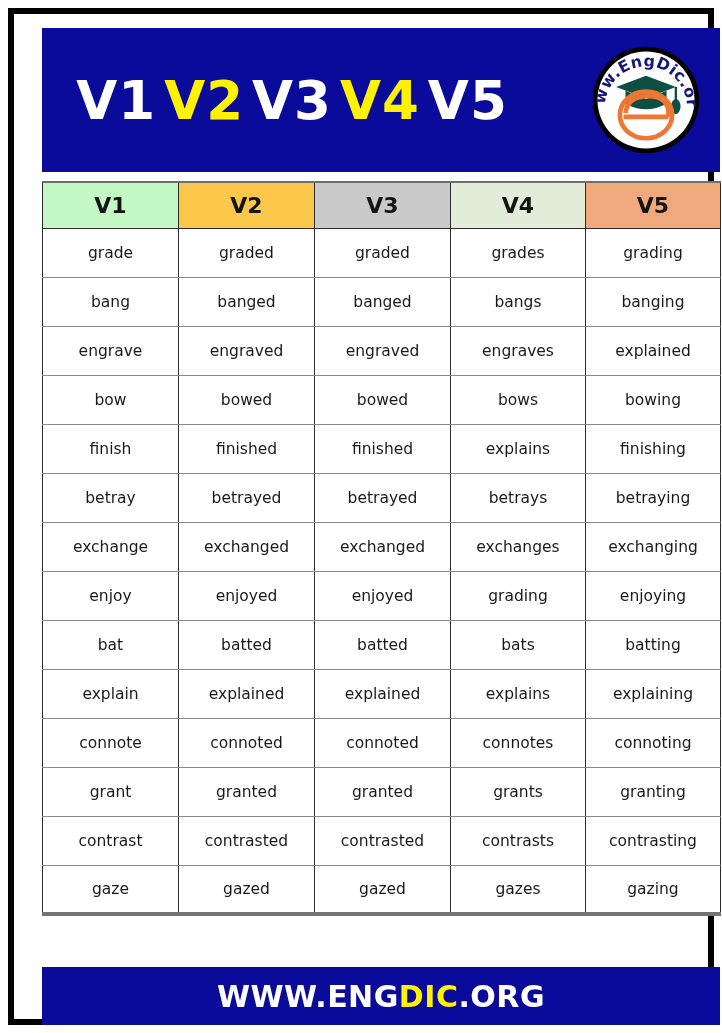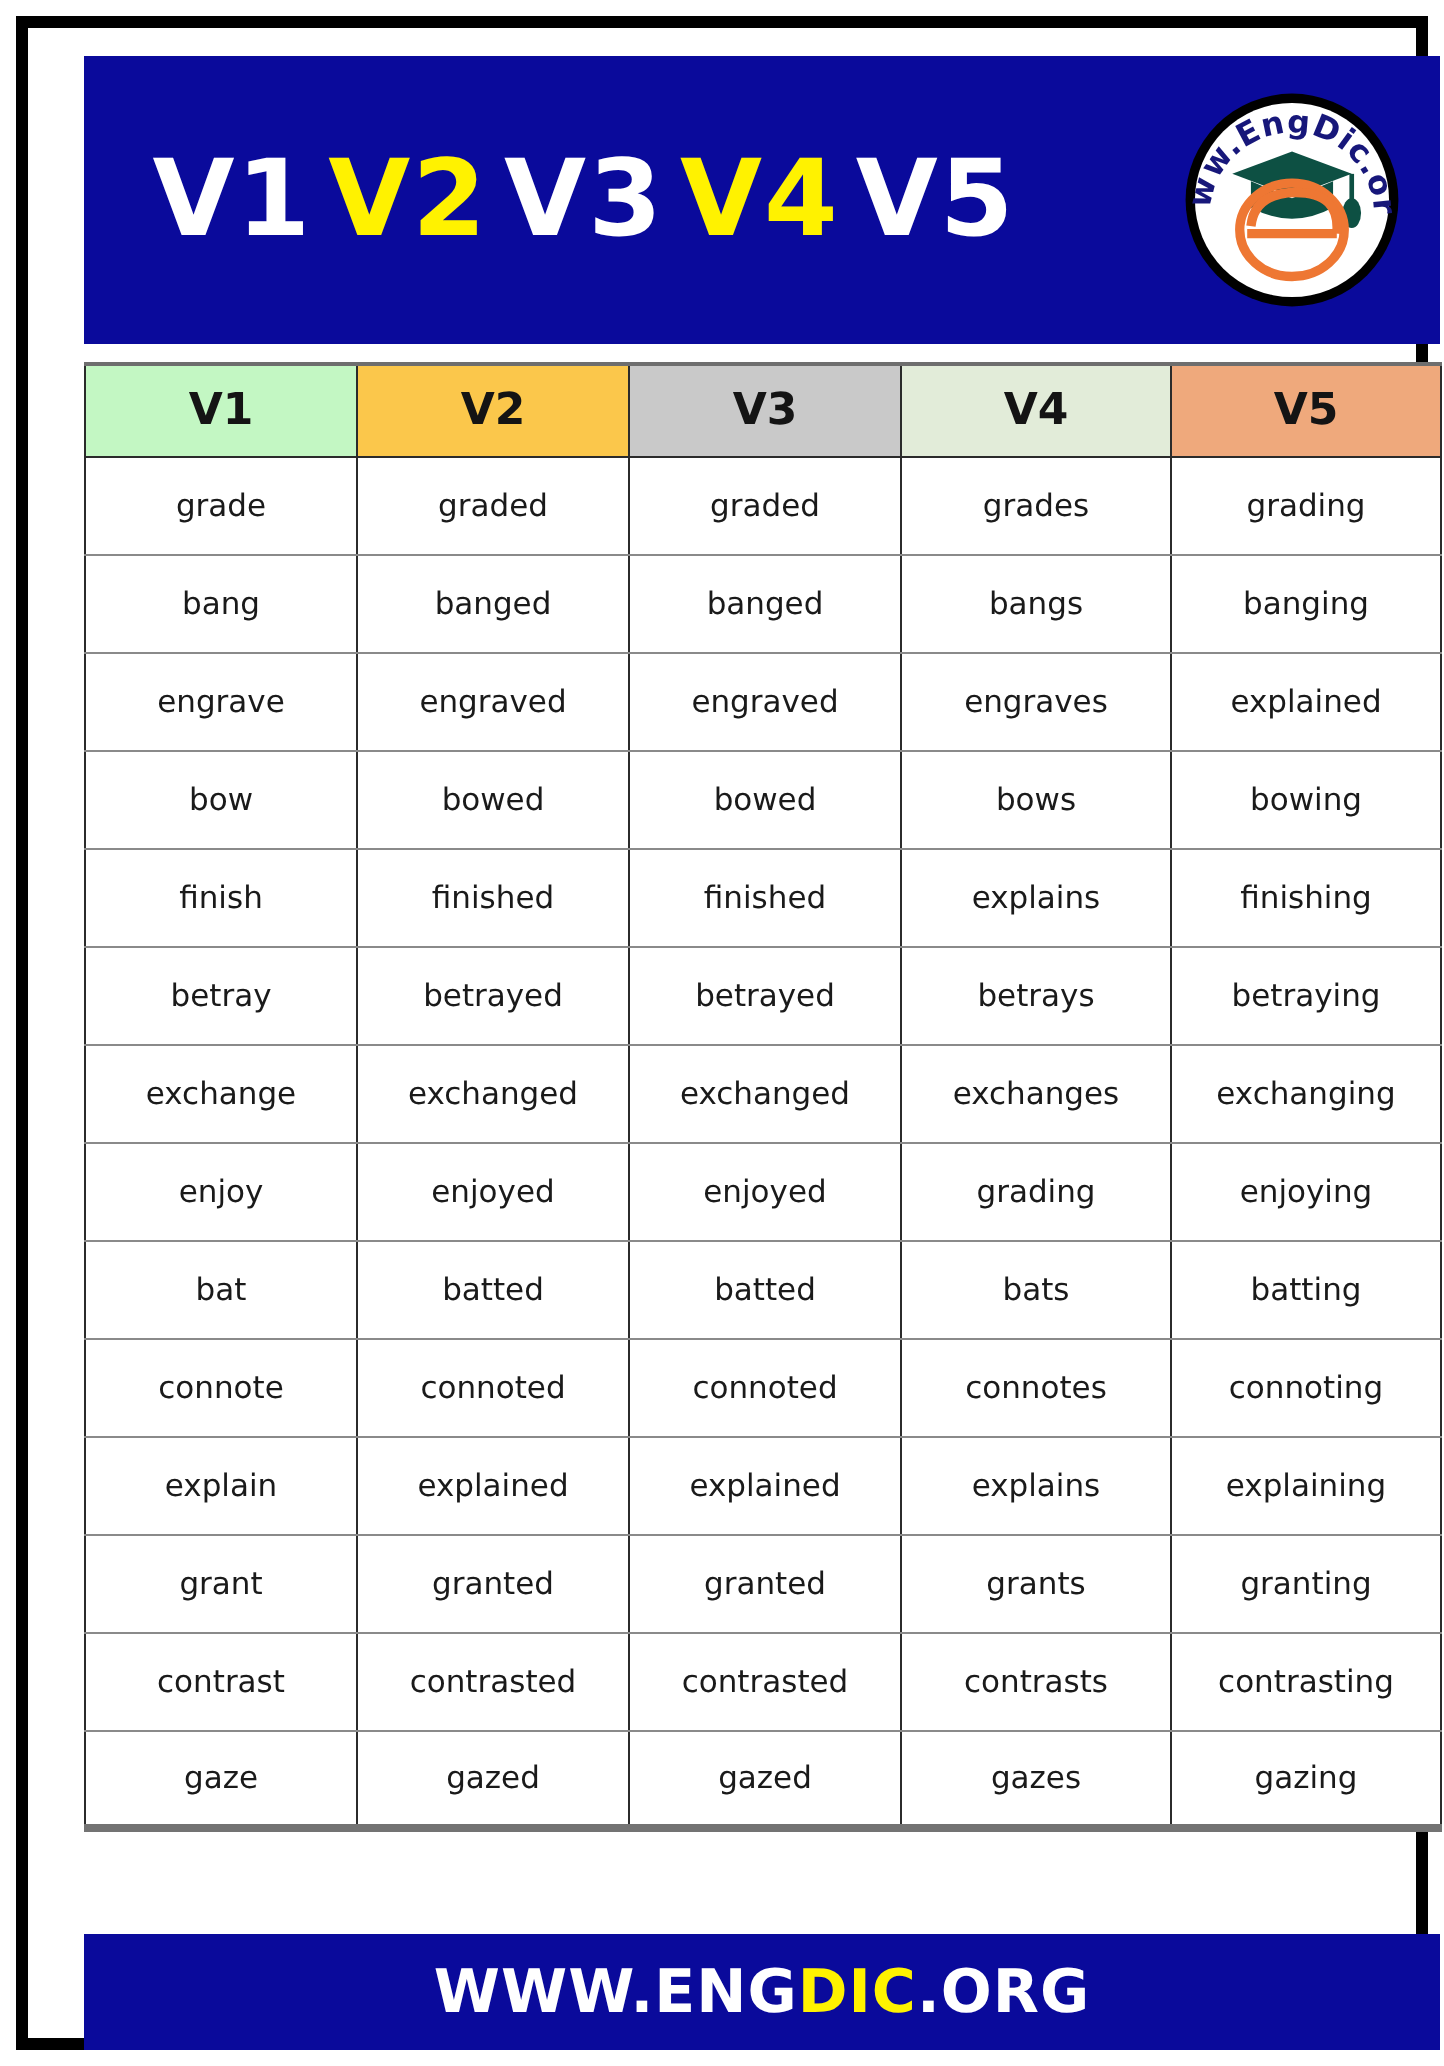--- a/index.html
+++ b/index.html
@@ -257,34 +257,34 @@
                 <td>enjoying</td>
               </tr>
               <tr>
                 <td>bat</td>
                 <td>batted</td>
                 <td>batted</td>
                 <td>bats</td>
                 <td>batting</td>
               </tr>
               <tr>
+                <td>explain</td>
+                <td>explained</td>
+                <td>explained</td>
+                <td>explains</td>
+                <td>explaining</td>
+              </tr>
+              <tr>
                 <td>connote</td>
                 <td>connoted</td>
                 <td>connoted</td>
                 <td>connotes</td>
                 <td>connoting</td>
               </tr>
               <tr>
-                <td>explain</td>
-                <td>explained</td>
-                <td>explained</td>
-                <td>explains</td>
-                <td>explaining</td>
-              </tr>
-              <tr>
                 <td>grant</td>
                 <td>granted</td>
                 <td>granted</td>
                 <td>grants</td>
                 <td>granting</td>
               </tr>
               <tr>
                 <td>contrast</td>
                 <td>contrasted</td>
                 <td>contrasted</td>

